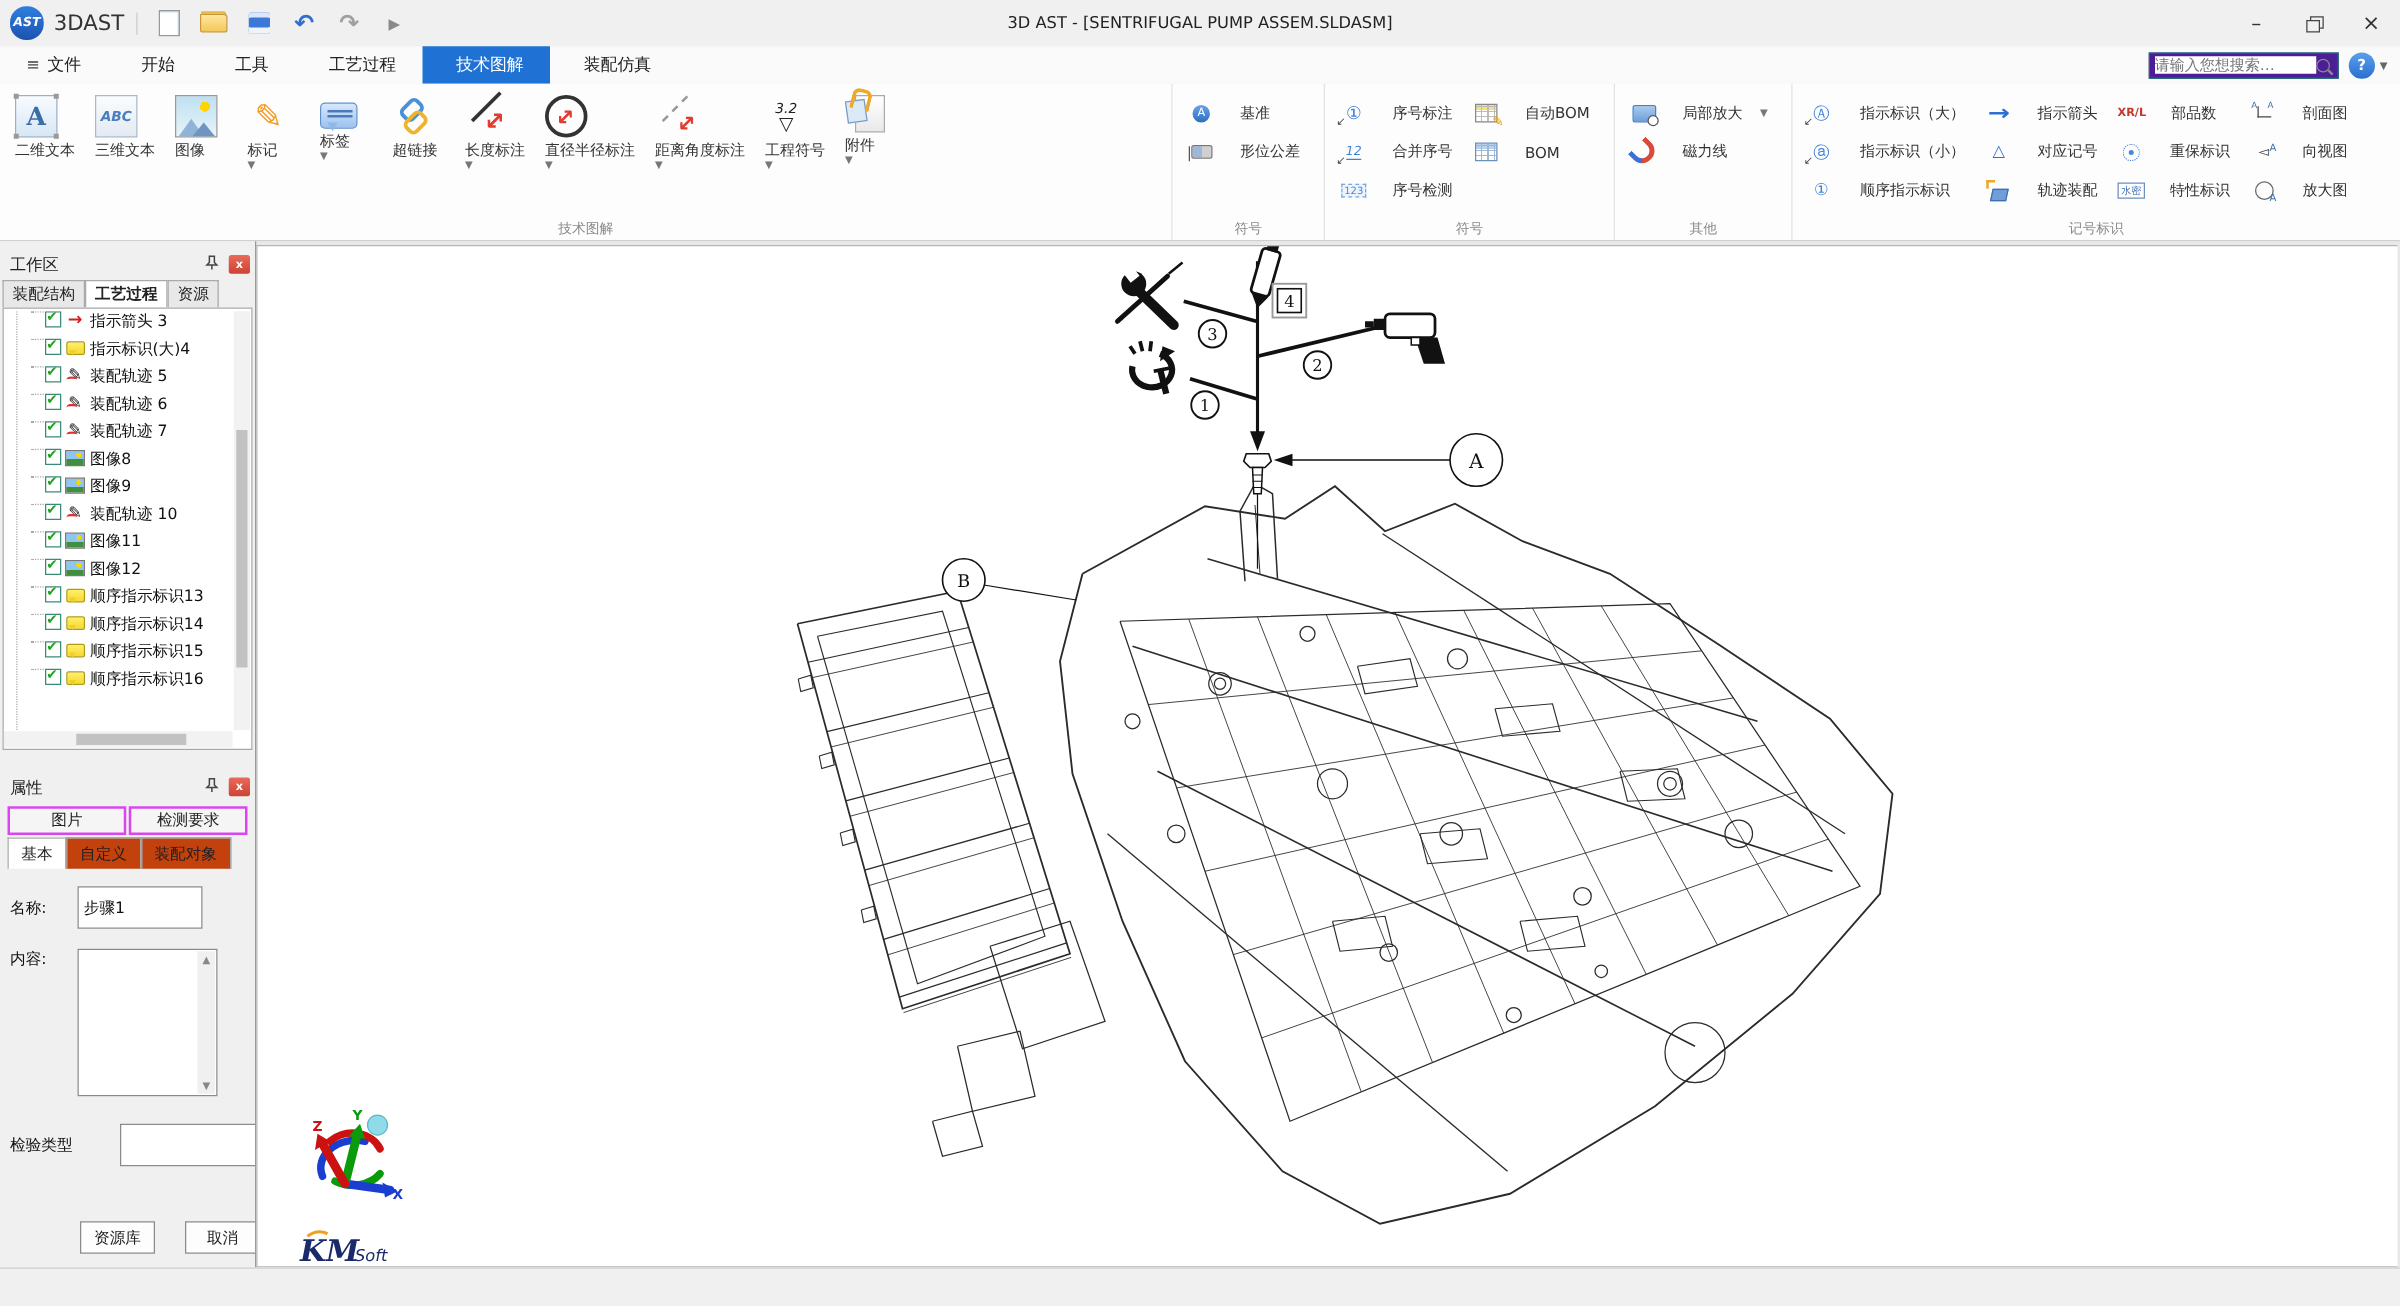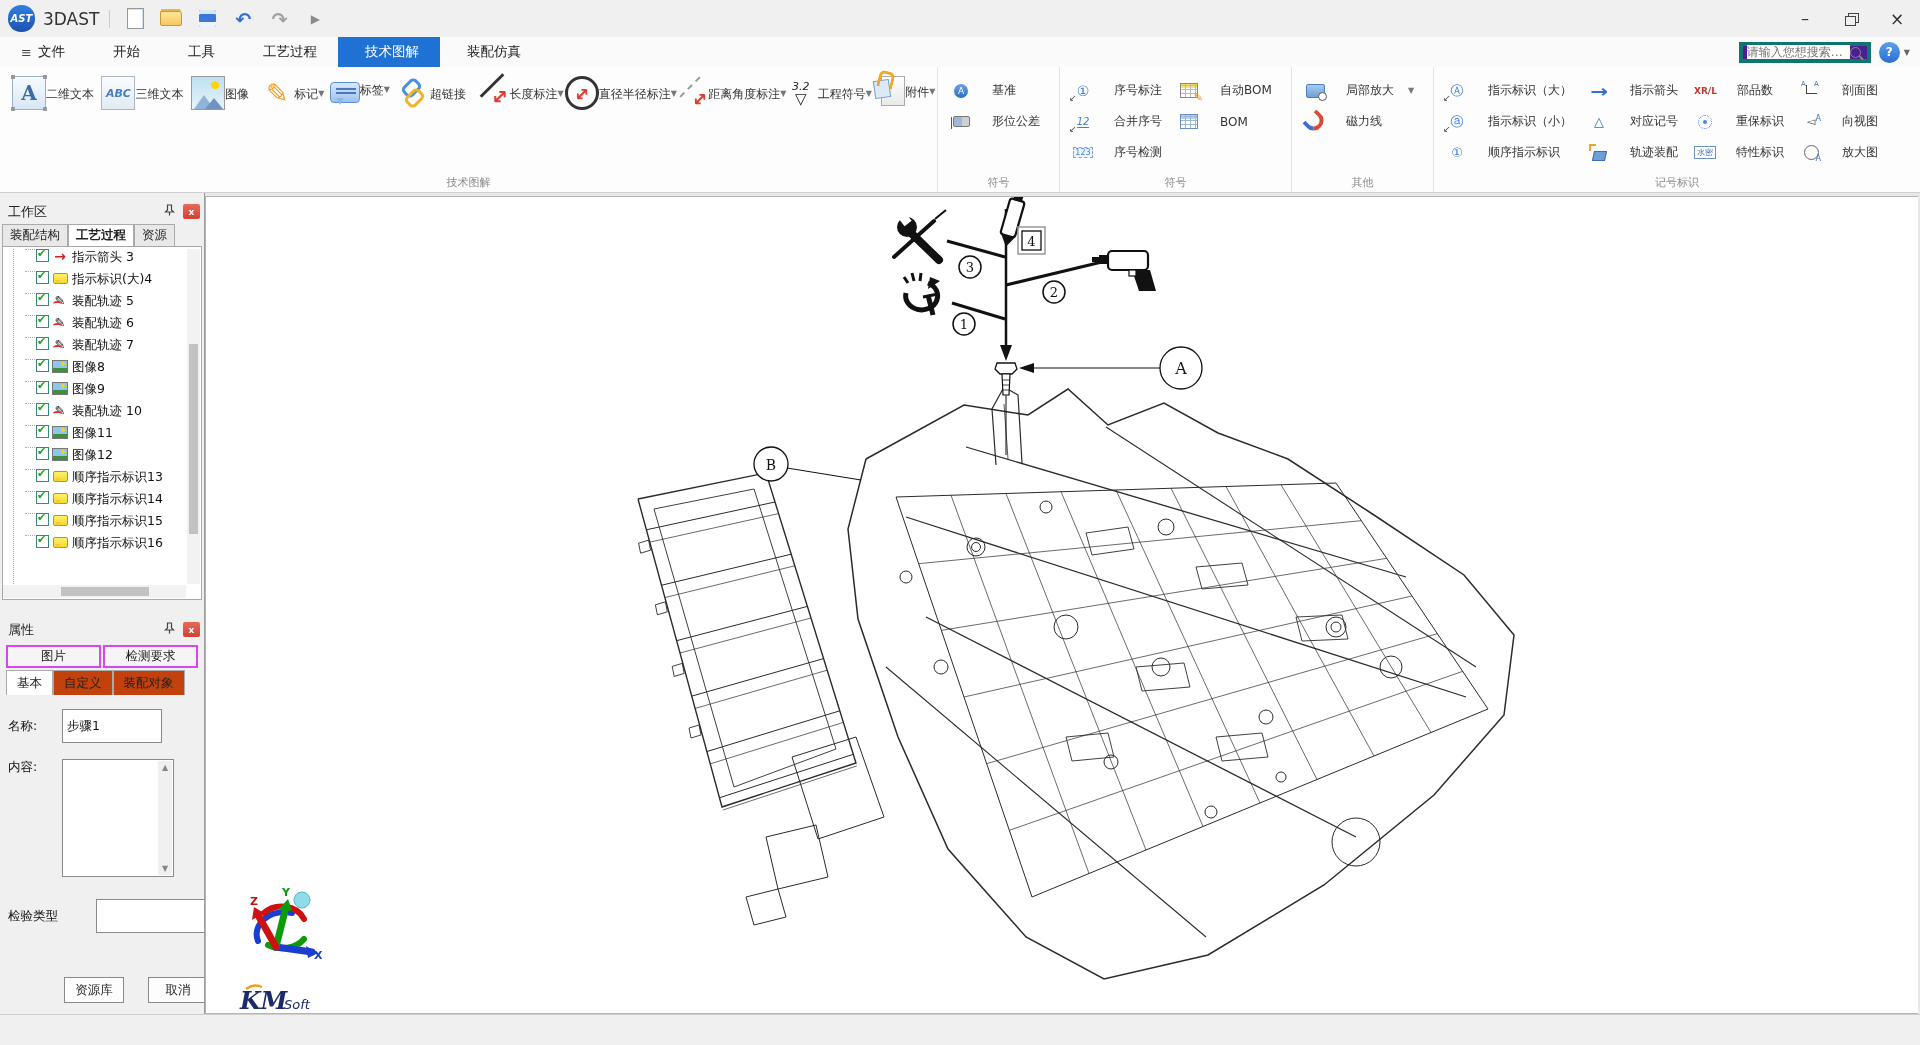--- a/index.html
+++ b/index.html
@@ -22,32 +22,32 @@
   .wc-restore::before{content:"";position:absolute;width:9px;height:8px;border:1px solid #444;left:20px;top:13px;background:#f0f0f0}
   .wc-restore::after{content:"";position:absolute;width:9px;height:8px;border:1px solid #444;left:17px;top:16px;background:#f0f0f0}
   .wc-close{font-size:17px}
   
   #menubar{position:absolute;left:0;top:37px;width:1920px;height:30px;background:#fafafa;display:flex;align-items:stretch}
   .mtab{padding:0 21px;display:flex;align-items:center;font-size:13.5px;color:#222;white-space:nowrap}
   .mtab.active{background:#1f72d3;color:#fff}
   .mtab .mico{margin-right:6px;font-size:13px;color:#444}
   .mtab.active .mico{color:#fff}
   #menu-right{margin-left:auto;display:flex;align-items:center;padding-right:10px}
-  #search-box{width:132px;height:21px;border:4px solid #0f766e;background:#4c1d95;display:flex;align-items:center;padding:0 4px}
+  #search-box{width:152px;height:21px;border:1px solid #0f766e;background:#4c1d95;display:flex;align-items:center;padding:0 4px}
   #search-box input{border:none;outline:none;flex:1;font-size:12px;color:#999;font-family:inherit;min-width:0}
   .mag{width:11px;height:11px;border:1.5px solid #8a8a8a;border-radius:50%;position:relative;flex:none;margin-right:2px}
   .mag::after{content:"";position:absolute;width:5px;height:1.5px;background:#8a8a8a;transform:rotate(45deg);left:8px;top:9px}
   #help-btn{width:21px;height:21px;border-radius:50%;background:linear-gradient(180deg,#5aa0ec,#2a6fd0);color:#fff;font-weight:bold;font-size:12px;display:flex;align-items:center;justify-content:center;margin-left:8px}
   #help-dd{font-size:8px;color:#666;margin-left:4px}
   
   #ribbon{position:absolute;left:0;top:67px;width:1920px;height:126px;background:#fdfdfd;border-bottom:1px solid #cfcfcf;display:flex}
   .rgroup{position:relative;border-right:1px solid #e3e3e3;padding:4px 4px 20px 4px;flex:none}
   .glabel{position:absolute;bottom:2px;left:0;right:0;text-align:center;font-size:11px;color:#8a8a8a;white-space:nowrap}
   .big-row{display:flex;align-items:flex-start;height:100%}
-  .bigbtn{display:flex;flex-direction:row;align-items:center;padding:3px 8px 0 8px;min-width:58px}
+  .bigbtn{display:flex;flex-direction:column;padding:3px 8px 0 8px;min-width:58px}
   .bicon{width:34px;height:34px;position:relative;display:flex;align-items:center;justify-content:center;margin:2px 0 3px 0;flex:none}
   .blabel{font-size:12px;color:#333;white-space:nowrap;line-height:14px}
   .bdd{visibility:hidden;font-size:8px;color:#777;line-height:10px}
   .bigbtn.has-dd .bdd{visibility:visible}
   .smcol{display:flex;flex-direction:column;justify-content:flex-start;padding-top:4px}
   .smbtn{display:flex;align-items:center;height:31px;padding:0 8px;white-space:nowrap}
   .slabel{font-size:12px;color:#333}
   .sdd{visibility:hidden;font-size:8px;color:#777;margin-left:14px}
   .smbtn.has-dd .sdd{visibility:visible}
   .g5wrap{display:flex}
@@ -171,20 +171,21 @@
   <div class="tb-div"></div>
   <div style="display:flex">
 
   <span class="qa qa-new"></span>
       <span class="qa qa-open"></span>
       <span class="qa qa-save"></span>
       <span class="qa qa-undo">↶</span>
       <span class="qa qa-redo">↷</span>
       <span class="qa qa-run">▶</span>
     </div>
+  <div id="title-text">3D AST - [SENTRIFUGAL PUMP ASSEM.SLDASM]</div>
   <div id="win-controls">
 
   <span class="wc wc-min">–</span>
       <span class="wc wc-restore"></span>
       <span class="wc wc-close">×</span>
     </div>
 </div>
 
 <div id="menubar">
   <div style="display:flex">

